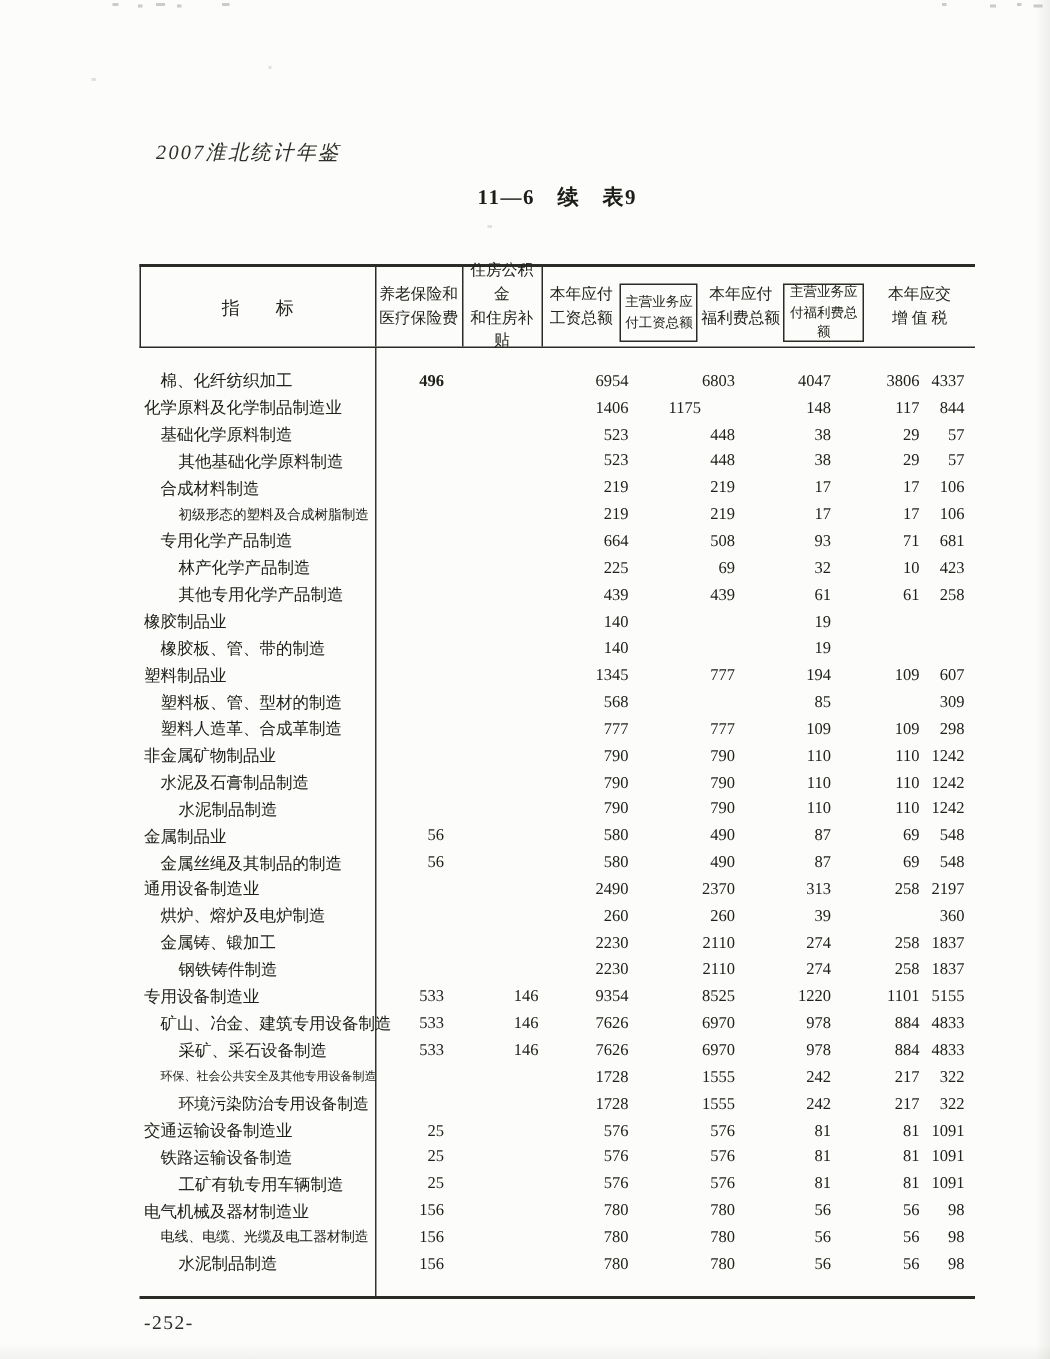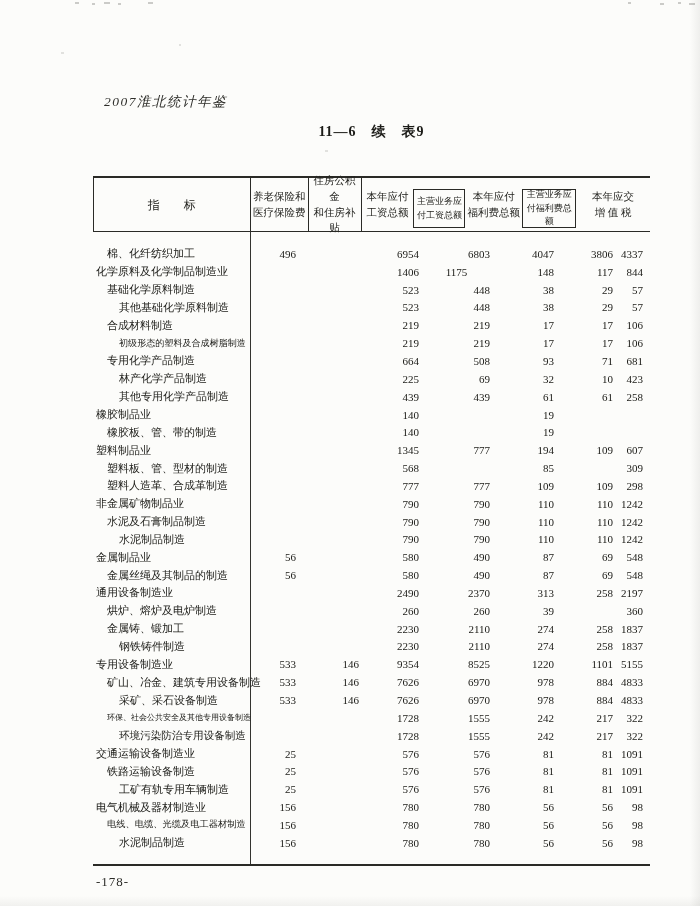--- a/index.html
+++ b/index.html
@@ -96,21 +96,21 @@
         <div>本年应交</div>
         <div>增 值 税</div>
       </div>
     </div>
 
   <div class="tbody">
     <div class="vline"></div>
     <div class="rows" id="rows">
         <div class="row">
           <div class="label ind1" style="width: 157px;">棉、化纤纺织加工</div>
-          <div class="cell" style="width: 50px;">496</div>
+          <div class="cell" style="width: 50px; font-weight: bold;">496</div>
           <div class="cell" style="width: 63px;"></div>
           <div class="cell" style="width: 60px;">6954</div>
           <div class="cell" style="width: 71px;">6803</div>
           <div class="cell" style="width: 64px;">4047</div>
           <div class="cell" style="width: 59px;">3806</div>
           <div class="cell last" style="width: 33px;">4337</div>
         </div>
         <div class="row">
           <div class="label ind0" style="width: 157px;">化学原料及化学制品制造业</div>
           <div class="cell" style="width: 50px;"></div>
@@ -437,21 +437,21 @@
           <div class="cell" style="width: 63px;"></div>
           <div class="cell" style="width: 60px;">780</div>
           <div class="cell" style="width: 71px;">780</div>
           <div class="cell" style="width: 64px;">56</div>
           <div class="cell" style="width: 59px;">56</div>
           <div class="cell last" style="width: 33px;">98</div>
         </div>
       </div>
   </div>
 
-  <div class="page-number">-178-</div>
+  <div class="page-number">-252-</div>
 
   <div>
     <div class="speck" style="left:75px; top:2px; width:4px; height:2px;"></div>
     <div class="speck" style="left:92px; top:3px; width:3px; height:2px;"></div>
     <div class="speck" style="left:104px; top:2px; width:6px; height:2px;"></div>
     <div class="speck" style="left:118px; top:3px; width:3px; height:2px;"></div>
     <div class="speck" style="left:148px; top:2px; width:5px; height:2px;"></div>
     <div class="speck" style="left:628px; top:2px; width:3px; height:2px;"></div>
     <div class="speck" style="left:660px; top:3px; width:4px; height:2px;"></div>
     <div class="speck" style="left:678px; top:2px; width:3px; height:2px;"></div>

